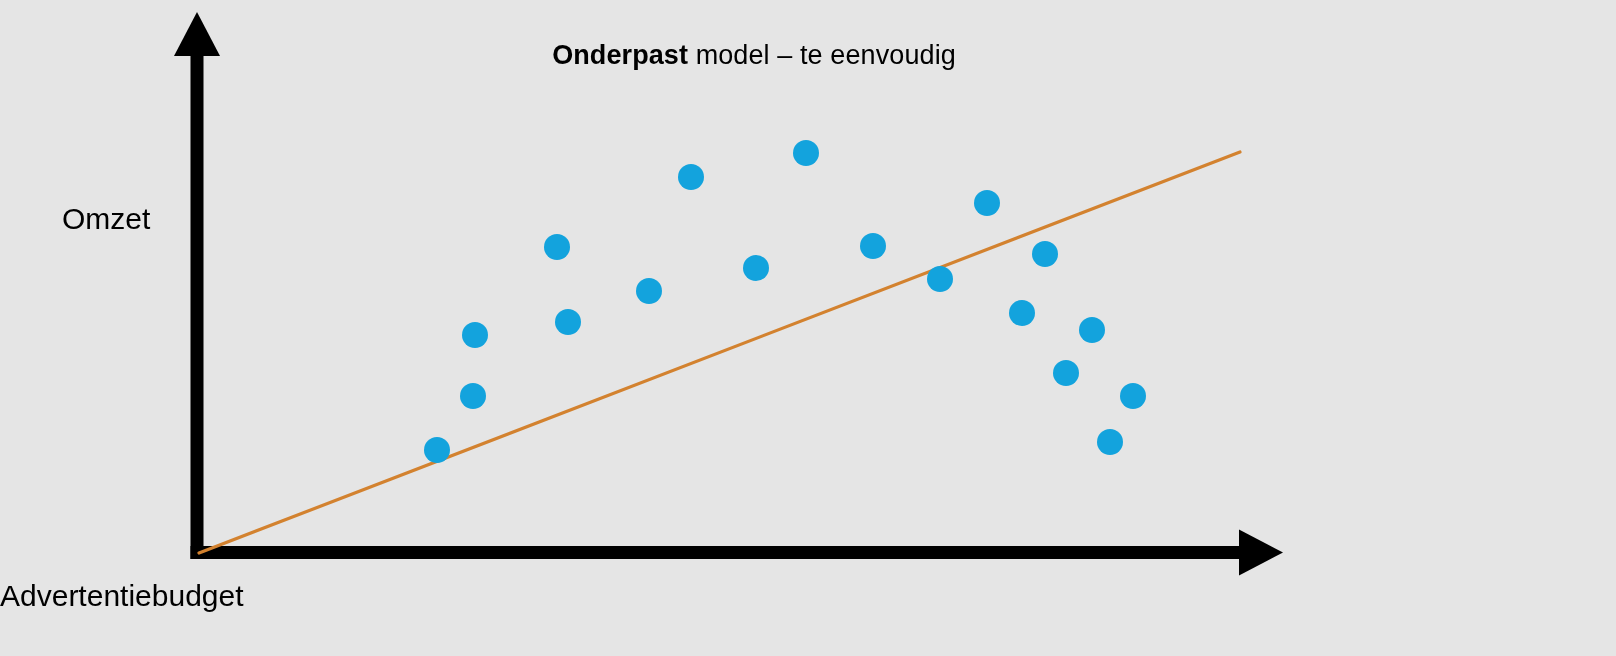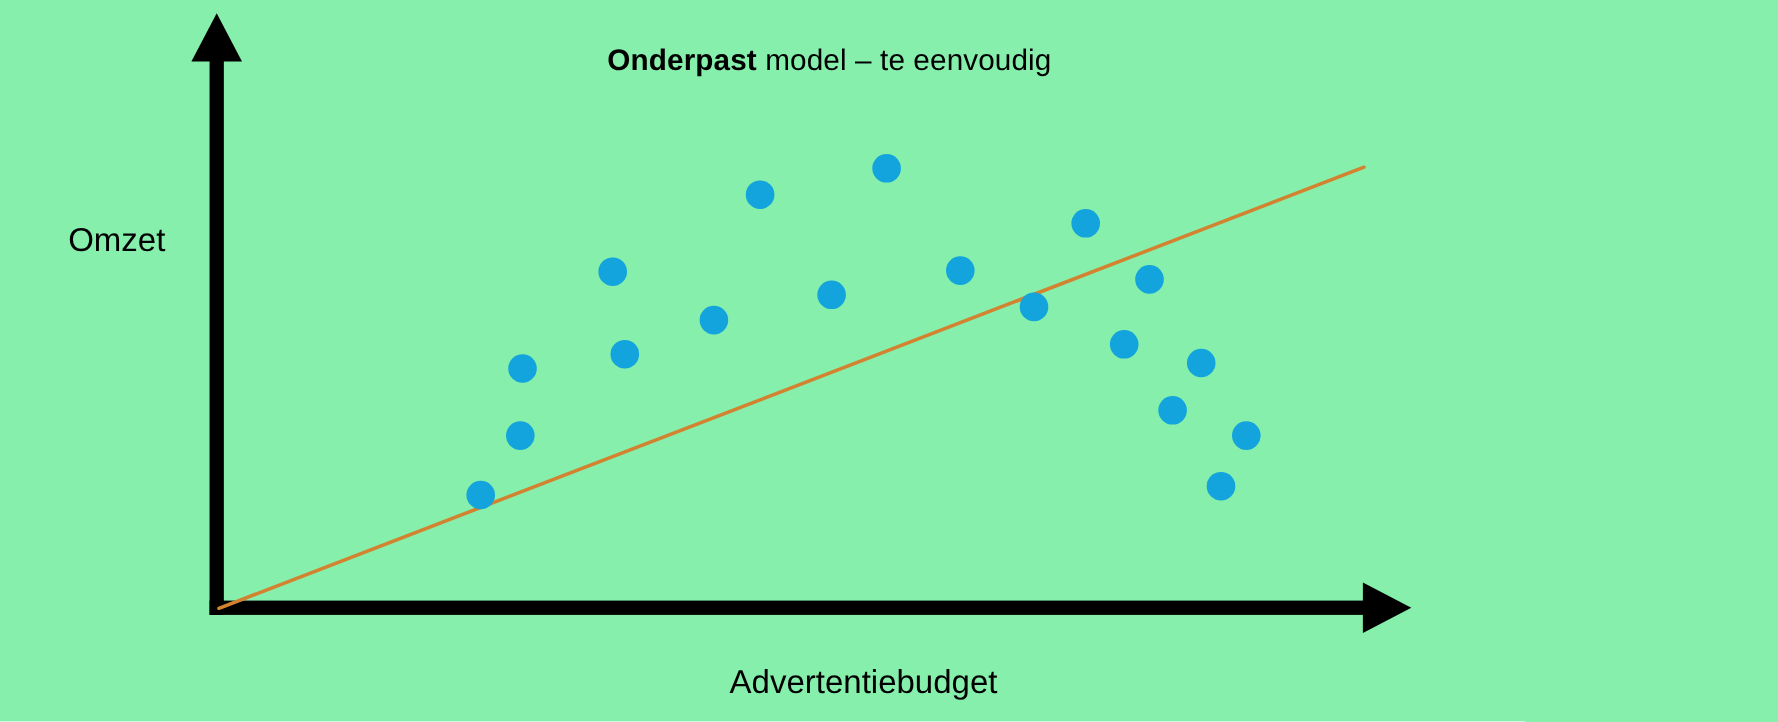--- a/index.html
+++ b/index.html
@@ -9,21 +9,21 @@
     background: #ffffff;
   }
   body {
     font-family: "Liberation Sans", sans-serif;
     -webkit-font-smoothing: antialiased;
   }
   #slide {
     position: relative;
     width: 1616px;
     height: 656px;
-    background: #86efac;
+    background: #e5e5e5;
     overflow: hidden;
   }
   #chart-svg {
     position: absolute;
     left: 0;
     top: 0;
     width: 1616px;
     height: 656px;
     display: block;
   }
@@ -61,23 +61,22 @@
     line-height: 30px;
     white-space: nowrap;
     pointer-events: none;
   }
   #y-axis-label {
     left: 62px;
     top: 204px;
   }
   #x-axis-label {
     left: 0;
-    top: 606px;
+    top: 581px;
     width: 1570px;
-    text-align: center;
   }
 </style>
 </head>
 <body>
 
 <div id="slide">
 
   <svg id="chart-svg" viewBox="0 0 1616 656" xmlns="http://www.w3.org/2000/svg">
 
     <g>

